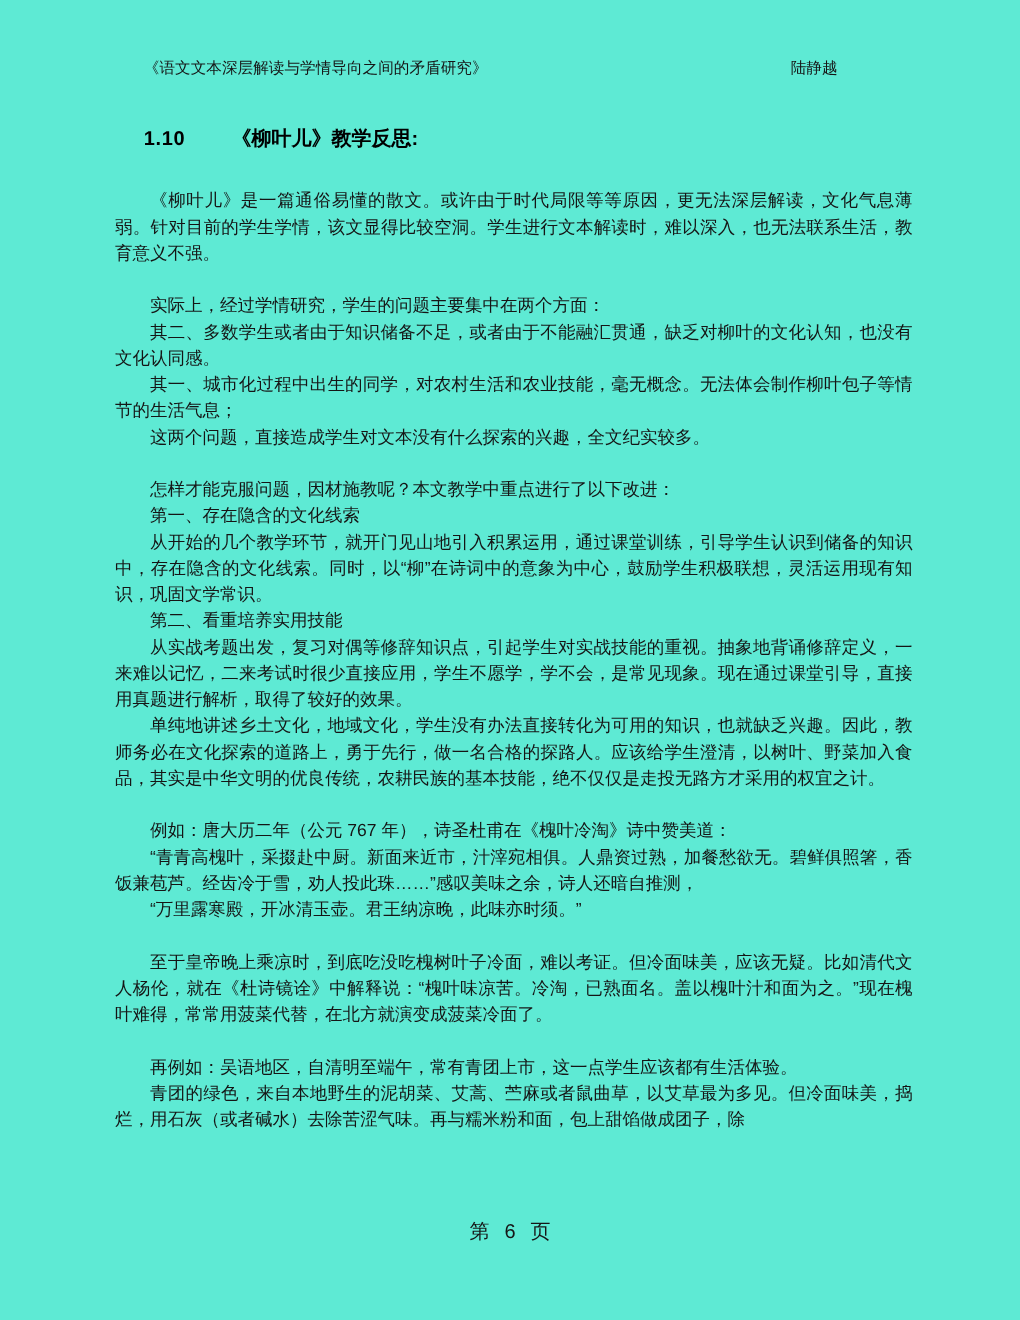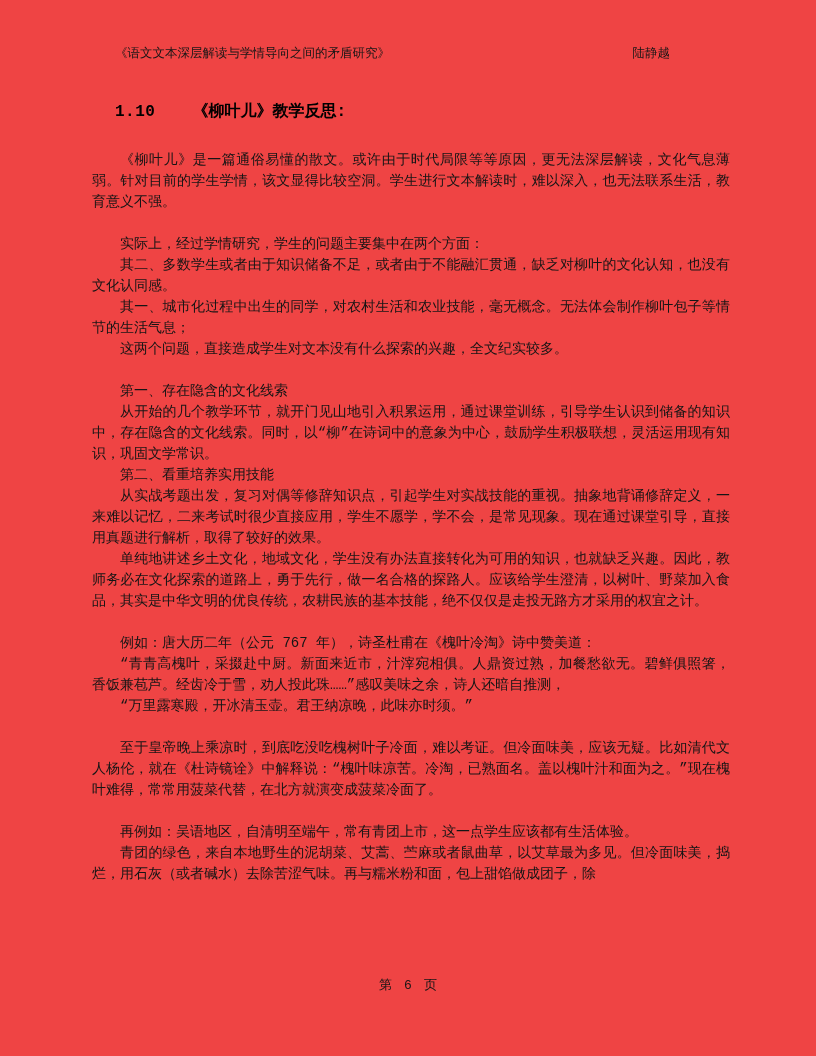--- a/index.html
+++ b/index.html
@@ -4,23 +4,23 @@
 <style>
   html, body {
     margin: 0;
     padding: 0;
     background: #ffffff;
   }
   .page {
     position: relative;
     width: 816px;
     height: 1056px;
-    background: #ef4444;
+    background: #5eead4;
     color: #111111;
-    font-family: Liberation Mono, monospace;
+    font-family: Liberation Sans, sans-serif;
     overflow: hidden;
   }
   .page-header {
     position: absolute;
     top: 46px;
     left: 92px;
     right: 86px;
     display: flex;
     justify-content: space-between;
     align-items: baseline;
@@ -69,21 +69,21 @@
   }
   .document-body p.blank-line {
     text-indent: 0;
   }
   .page-footer {
     position: absolute;
     top: 977px;
     left: 0;
     width: 816px;
     text-align: center;
-    font-size: 13px;
+    font-size: 16px;
     line-height: 18px;
     color: #161616;
   }
   .page-footer .footer-number {
     display: inline-block;
     margin: 0 12px;
   }
 </style>
 </head>
 <body>
@@ -100,20 +100,21 @@
   </h1>
 
   <div class="document-body">
       <p>《柳叶儿》是一篇通俗易懂的散文。或许由于时代局限等等原因，更无法深层解读，文化气息薄弱。针对目前的学生学情，该文显得比较空洞。学生进行文本解读时，难以深入，也无法联系生活，教育意义不强。</p>
       <p class="blank-line">&nbsp;</p>
       <p>实际上，经过学情研究，学生的问题主要集中在两个方面：</p>
       <p>其二、多数学生或者由于知识储备不足，或者由于不能融汇贯通，缺乏对柳叶的文化认知，也没有文化认同感。</p>
       <p>其一、城市化过程中出生的同学，对农村生活和农业技能，毫无概念。无法体会制作柳叶包子等情节的生活气息；</p>
       <p>这两个问题，直接造成学生对文本没有什么探索的兴趣，全文纪实较多。</p>
       <p class="blank-line">&nbsp;</p>
+      <p>怎样才能克服问题，因材施教呢？本文教学中重点进行了以下改进：</p>
       <p>第一、存在隐含的文化线索</p>
       <p>从开始的几个教学环节，就开门见山地引入积累运用，通过课堂训练，引导学生认识到储备的知识中，存在隐含的文化线索。同时，以“柳”在诗词中的意象为中心，鼓励学生积极联想，灵活运用现有知识，巩固文学常识。</p>
       <p>第二、看重培养实用技能</p>
       <p>从实战考题出发，复习对偶等修辞知识点，引起学生对实战技能的重视。抽象地背诵修辞定义，一来难以记忆，二来考试时很少直接应用，学生不愿学，学不会，是常见现象。现在通过课堂引导，直接用真题进行解析，取得了较好的效果。</p>
       <p>单纯地讲述乡土文化，地域文化，学生没有办法直接转化为可用的知识，也就缺乏兴趣。因此，教师务必在文化探索的道路上，勇于先行，做一名合格的探路人。应该给学生澄清，以树叶、野菜加入食品，其实是中华文明的优良传统，农耕民族的基本技能，绝不仅仅是走投无路方才采用的权宜之计。</p>
       <p class="blank-line">&nbsp;</p>
       <p>例如：唐大历二年（公元 767 年），诗圣杜甫在《槐叶冷淘》诗中赞美道：</p>
       <p>“青青高槐叶，采掇赴中厨。新面来近市，汁滓宛相俱。人鼎资过熟，加餐愁欲无。碧鲜俱照箸，香饭兼苞芦。经齿冷于雪，劝人投此珠……”感叹美味之余，诗人还暗自推测，</p>
       <p>“万里露寒殿，开冰清玉壶。君王纳凉晚，此味亦时须。”</p>
       <p class="blank-line">&nbsp;</p>

